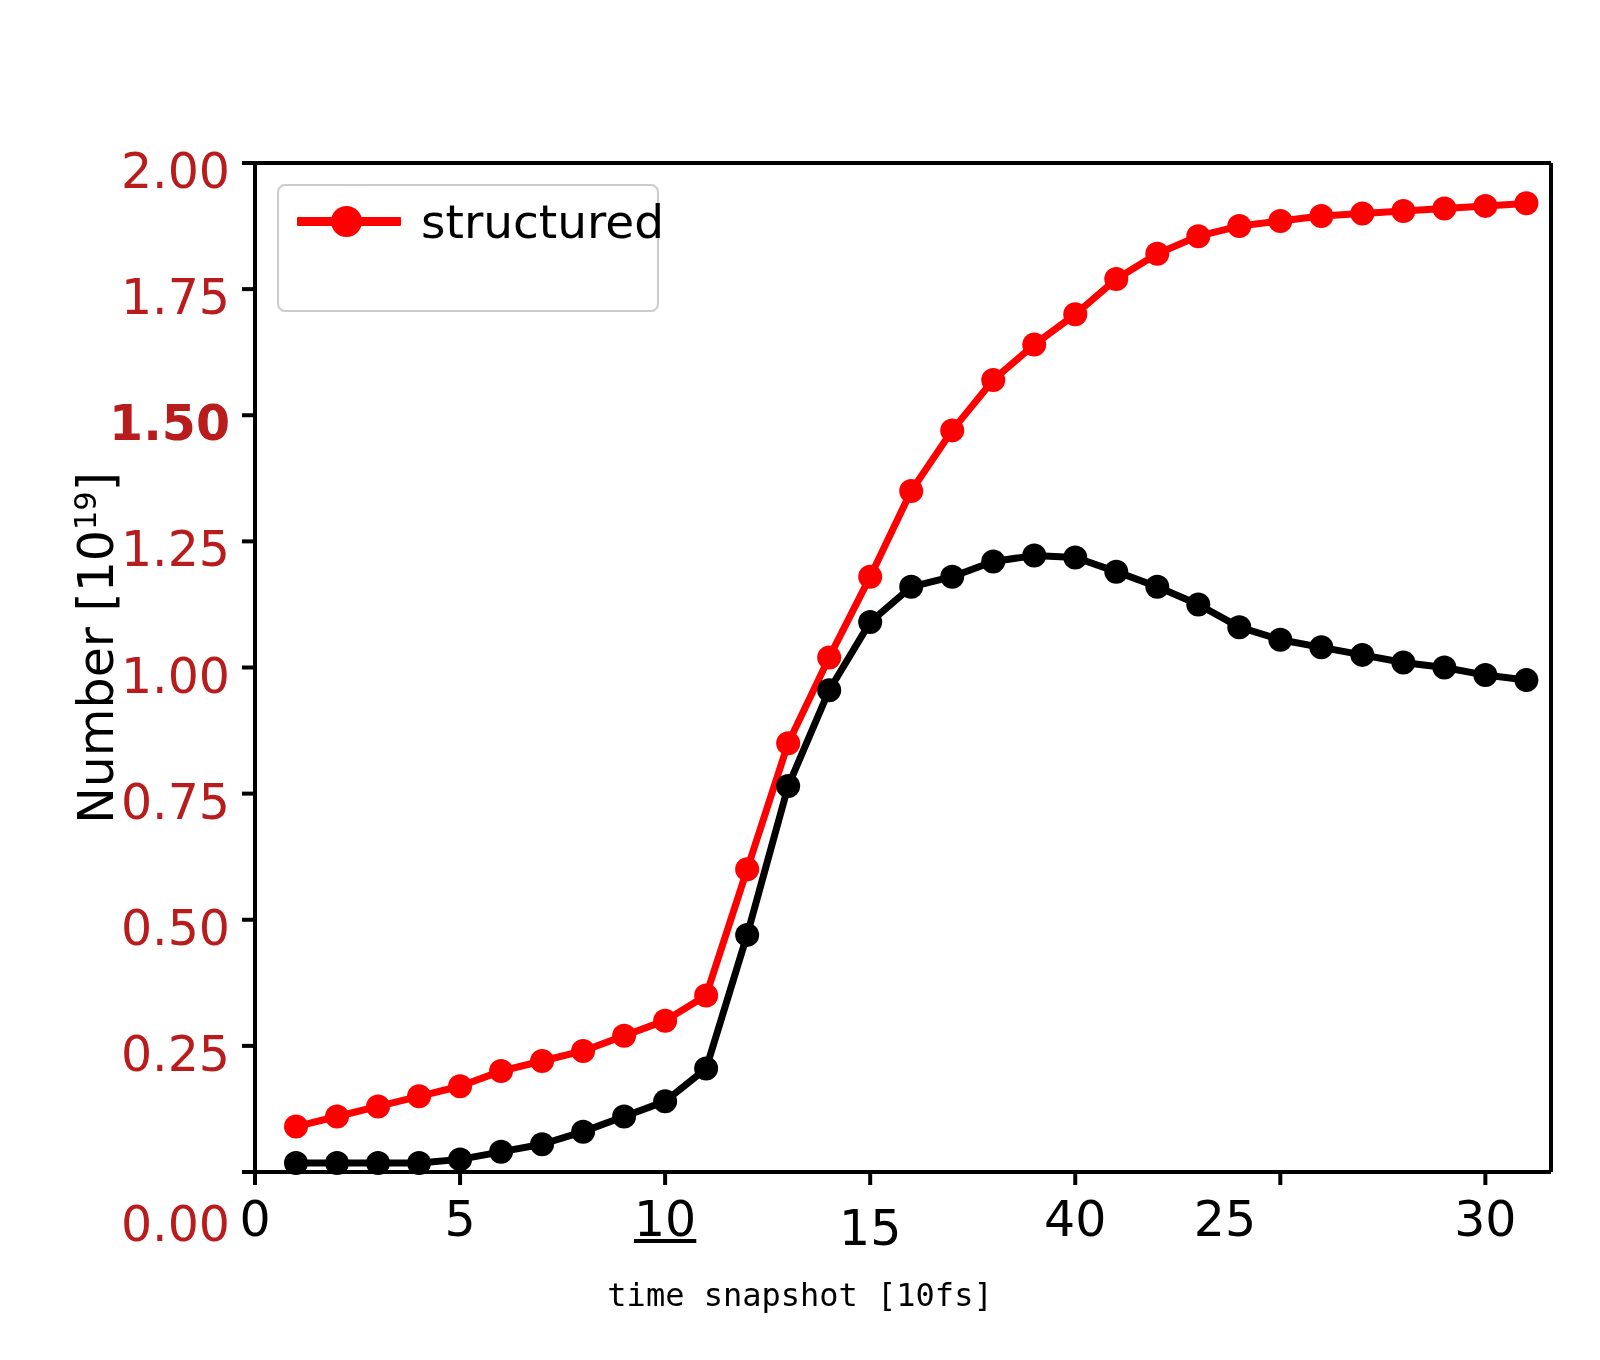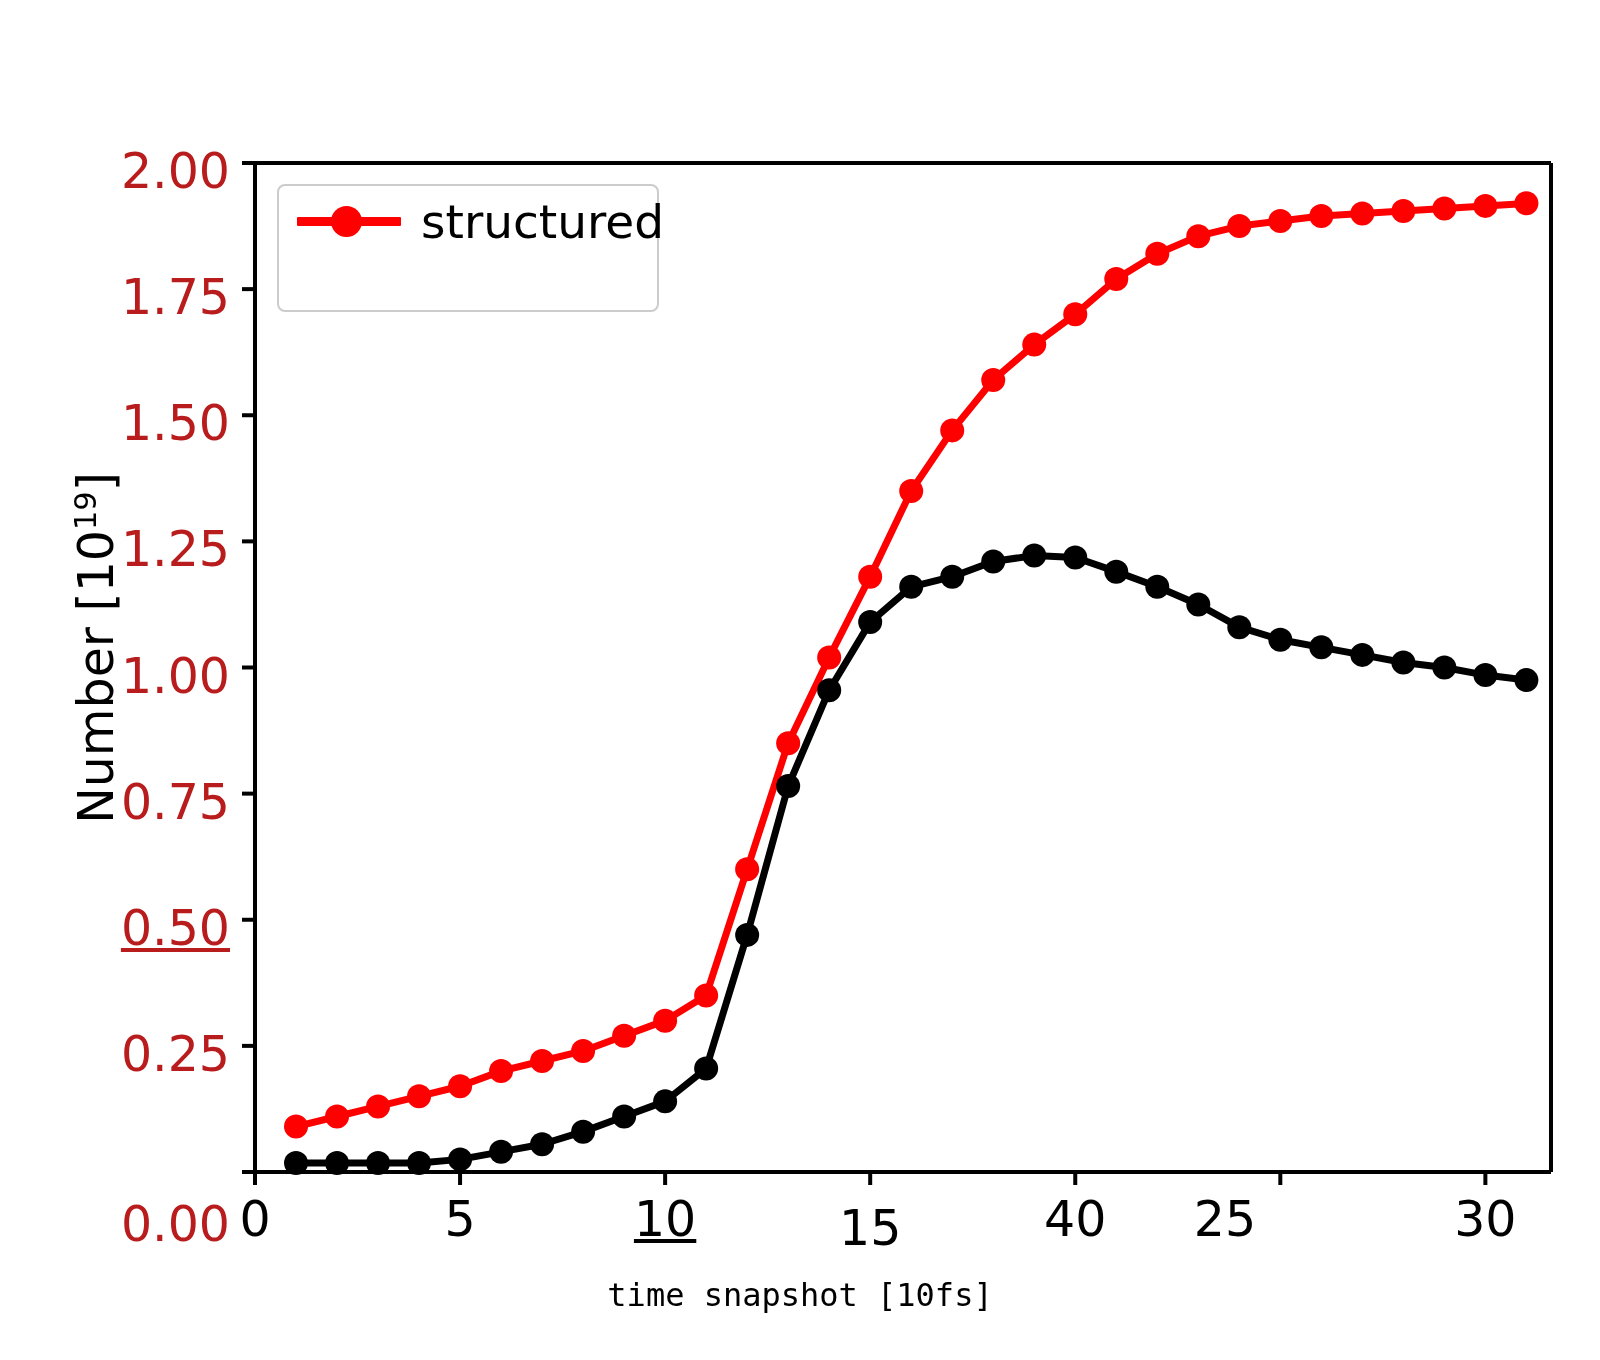--- a/index.html
+++ b/index.html
@@ -228,25 +228,25 @@
           <circle cx="1444.367088607595" cy="667.5" r="12" fill="#000000"></circle>
           <circle cx="1485.379746835443" cy="675.0675" r="12" fill="#000000"></circle>
           <circle cx="1526.392405063291" cy="680.1125" r="12" fill="#000000"></circle>
         </g>
       </g>
   </svg>
 
   <div id="ytick-layer">
       <div class="tick-label-y" style="right: 1370px; top: 1190px;">0.00</div>
       <div class="tick-label-y" style="right: 1370px; top: 1019.88px;">0.25</div>
-      <div class="tick-label-y" style="right: 1370px; top: 893.75px; text-decoration: underline;">0.50</div>
+      <div class="tick-label-y" style="right: 1370px; top: 893.75px;">0.50</div>
       <div class="tick-label-y" style="right: 1370px; top: 767.625px;">0.75</div>
       <div class="tick-label-y" style="right: 1370px; top: 641.5px;">1.00</div>
       <div class="tick-label-y" style="right: 1370px; top: 515.375px;">1.25</div>
-      <div class="tick-label-y" style="right: 1370px; top: 389.25px;">1.50</div>
+      <div class="tick-label-y" style="right: 1370px; top: 389.25px; font-weight: bold;">1.50</div>
       <div class="tick-label-y" style="right: 1370px; top: 263.125px;">1.75</div>
       <div class="tick-label-y" style="right: 1370px; top: 137px;">2.00</div>
     </div>
   <div id="xtick-layer">
       <div class="tick-label-x" style="left: 155px; width: 200px; top: 1195px;">0</div>
       <div class="tick-label-x" style="left: 360.063px; width: 200px; top: 1195px;">5</div>
       <div class="tick-label-x" style="left: 565.127px; width: 200px; top: 1195px; text-decoration: underline;">10</div>
       <div class="tick-label-x" style="left: 770.19px; width: 200px; top: 1195px; margin-top: 9px;">15</div>
       <div class="tick-label-x" style="left: 975.253px; width: 200px; top: 1195px;">40</div>
       <div class="tick-label-x" style="left: 1125px; width: 200px; top: 1195px;">25</div>

